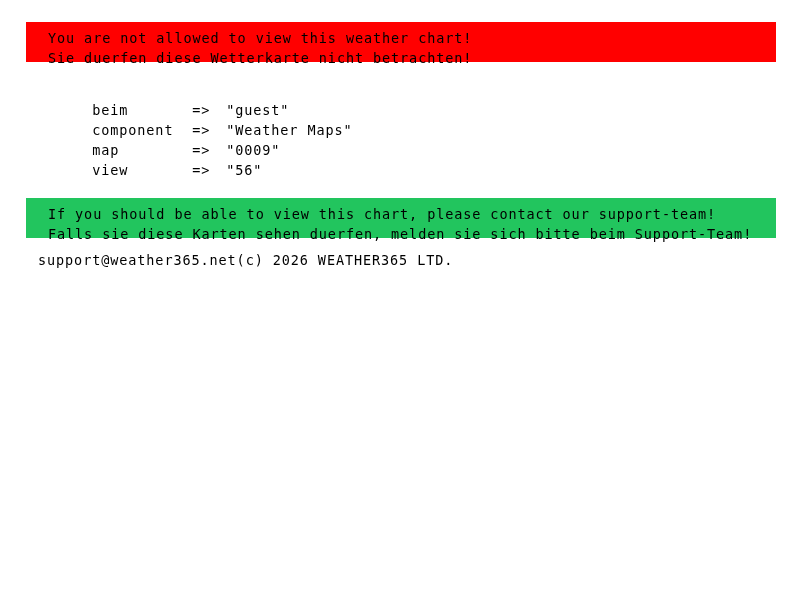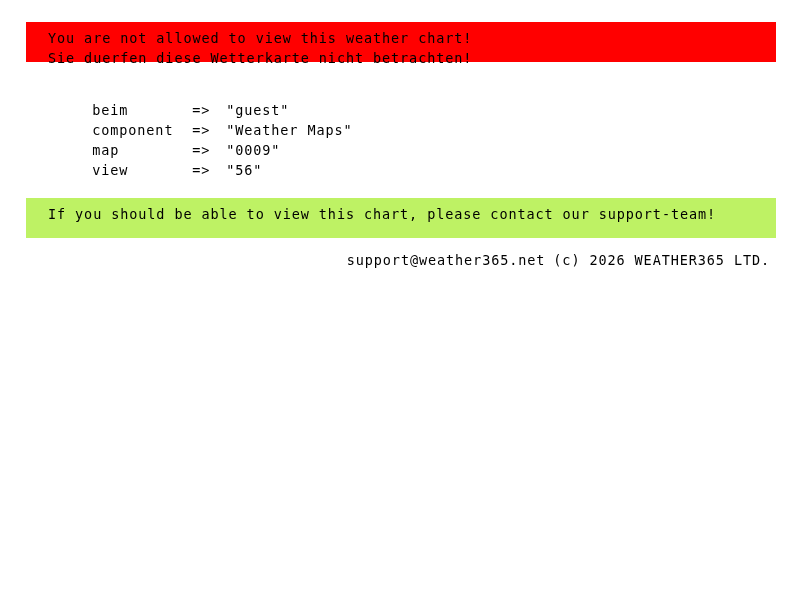--- a/index.html
+++ b/index.html
@@ -27,21 +27,21 @@
     padding: 6px 0 6px 8px;
     box-sizing: border-box;
   }
   .banner-error {
     top: 22px;
     background: #ff0000;
     height: 40px;
   }
   .banner-ok {
     top: 198px;
-    background: #bef264;
+    background: #22c55e;
     height: 40px;
   }
   .banner-line {
     font-family: "DejaVu Sans Mono", monospace;
     font-size: 13.5px;
     letter-spacing: 0.9px;
     line-height: 20px;
     padding-left: 14px;
     white-space: pre;
   }
@@ -69,29 +69,28 @@
   }
   .info-val {
     display: inline-block;
   }
   .footer {
     position: absolute;
     left: 38px;
     top: 250px;
     width: 732px;
     display: flex;
-    justify-content: flex-end;
+    justify-content: flex-start;
     font-size: 13.5px;
     letter-spacing: 0.9px;
     line-height: 20px;
     white-space: pre;
   }
   .footer-right {
     text-align: right;
-    margin-left: 8px;
   }
 </style>
 </head>
 <body>
 
 <div class="page">
 
   <div class="banner banner-error">
     <div class="banner-line">You are not allowed to view this weather chart!</div>
     <div class="banner-line">Sie duerfen diese Wetterkarte nicht betrachten!</div>
@@ -107,20 +106,21 @@
     <div class="info-row">
       <span class="info-key">map</span><span class="info-arrow">=&gt;</span><span class="info-val">"0009"</span>
     </div>
     <div class="info-row">
       <span class="info-key">view</span><span class="info-arrow">=&gt;</span><span class="info-val">"56"</span>
     </div>
   </div>
 
   <div class="banner banner-ok">
     <div class="banner-line">If you should be able to view this chart, please contact our support-team!</div>
+    <div class="banner-line">Falls sie diese Karten sehen duerfen, melden sie sich bitte beim Support-Team!</div>
   </div>
 
   <div class="footer">
     <span class="mail">support@weather365.net</span>
     <span class="footer-right">(c) 2026 WEATHER365 LTD.</span>
   </div>
 
 </div>
 
 </body></html>

